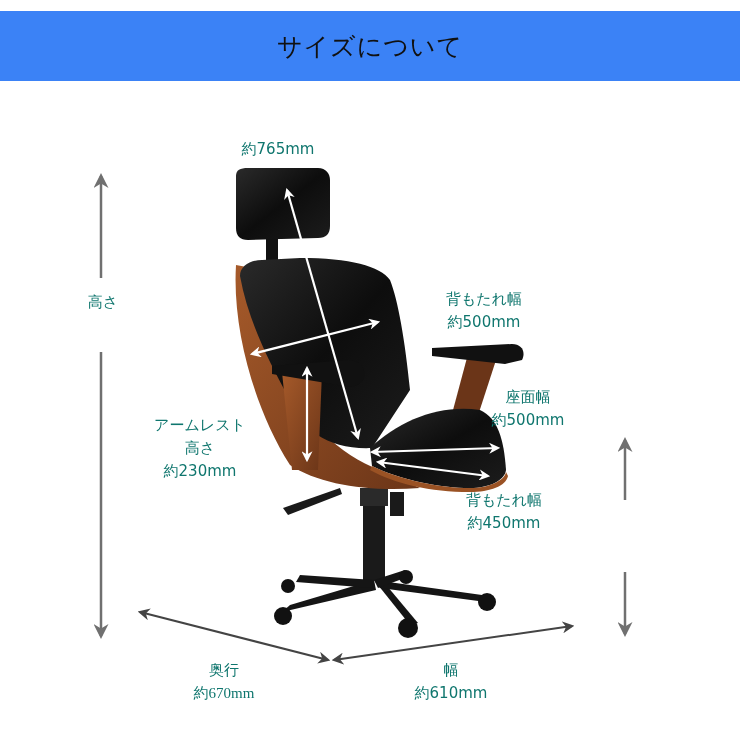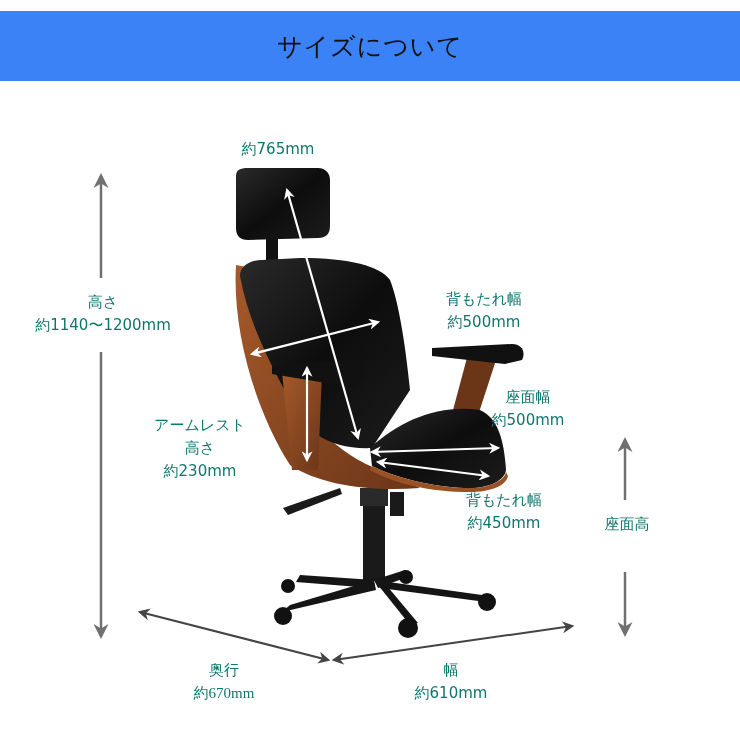--- a/index.html
+++ b/index.html
@@ -93,21 +93,20 @@
   </g>
 
   <g stroke="#444" stroke-width="2">
     <line x1="140" y1="612" x2="328" y2="660" marker-start="url(#ad)" marker-end="url(#ad)"></line>
     <line x1="334" y1="660" x2="572" y2="626" marker-start="url(#ad)" marker-end="url(#ad)"></line>
   </g>
 </svg>
 
 <div class="label" style="left:103px; top:291px;">
   <span>高さ</span>
-  <span>約1140〜1200mm</span>
 </div>
 
 <div class="label" style="left:278px; top:138px;">
   <span>約765mm</span>
 </div>
 
 <div class="label" style="left:440px; top:288px;margin-left:44px;">
   <span>背もたれ幅</span>
   <span>約500mm</span>
 </div>
@@ -122,21 +121,20 @@
   <span>座面幅</span>
   <span>約500mm</span>
 </div>
 
 <div class="label" style="left:504px; top:489px;">
   <span>背もたれ幅</span>
   <span>約450mm</span>
 </div>
 
 <div class="label" style="left:627px; top:513px;">
-  <span>座面高</span>
 </div>
 
 <div class="label" style="left:224px; top:659px;font-family:Liberation Serif, serif;">
   <span>奥行</span>
   <span>約670mm</span>
 </div>
 
 <div class="label" style="left:451px; top:659px;">
   <span>幅</span>
   <span>約610mm</span>

